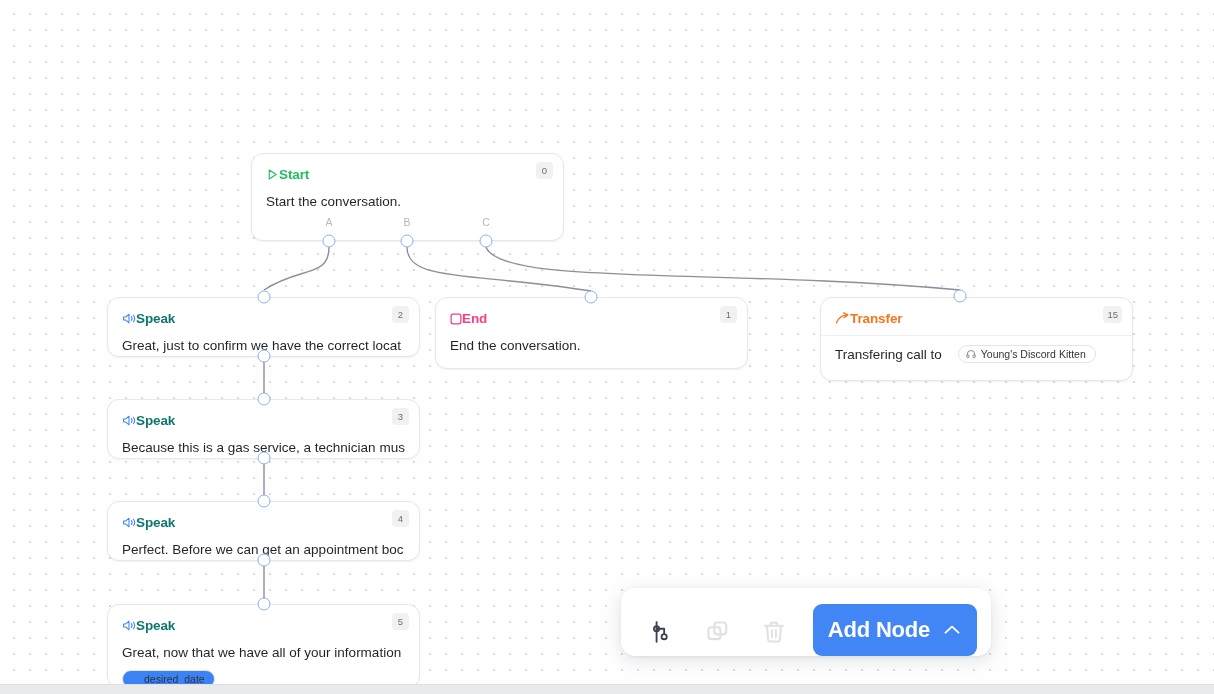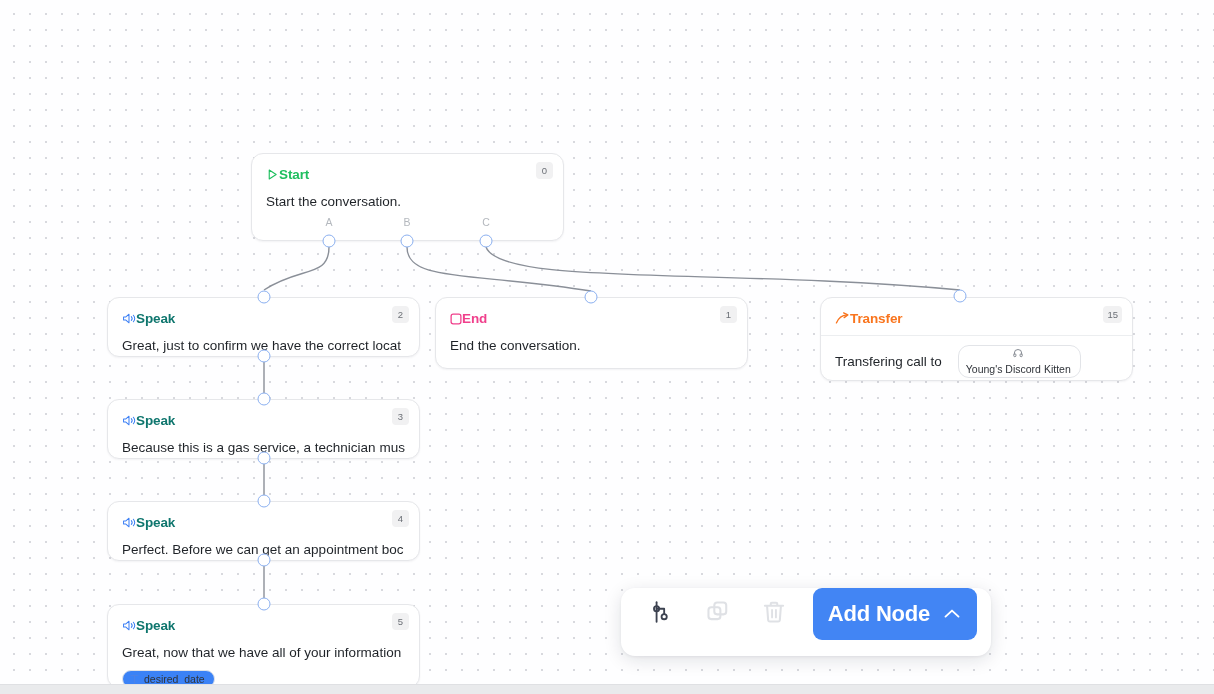--- a/index.html
+++ b/index.html
@@ -125,21 +125,20 @@
     display: inline-flex;
     align-items: center;
     gap: 5px;
     border: 1px solid #e2e4e8;
     border-radius: 11px;
     padding: 2px 9px 2px 7px;
     font-size: 10.5px;
     color: #30343a;
     background: #fff;
     white-space: nowrap;
-    flex-direction: column;
   }
   .var-pill {
     display: inline-flex;
     align-items: center;
     gap: 5px;
     border: 1px solid #e2e4e8;
     border-radius: 11px;
     padding: 2px 9px 2px 7px;
     font-size: 10.5px;
     color: #30343a;
@@ -160,21 +159,21 @@
 
   
   #toolbar {
     position: absolute;
     left: 621px; top: 588px;
     width: 370px; height: 68px;
     background: #ffffff;
     border-radius: 14px;
     box-shadow: 0 4px 18px rgba(16,24,40,0.12), 0 1px 3px rgba(16,24,40,0.06);
     display: flex;
-    align-items: flex-start;
+    align-items: flex-end;
     padding: 0 14px;
     gap: 2px;
   }
   .tool-btn {
     width: 54px; height: 48px;
     display: flex; align-items: center; justify-content: center;
     background: transparent; border: none; cursor: pointer;
     border-radius: 8px;
   }
   #add-node-btn {

